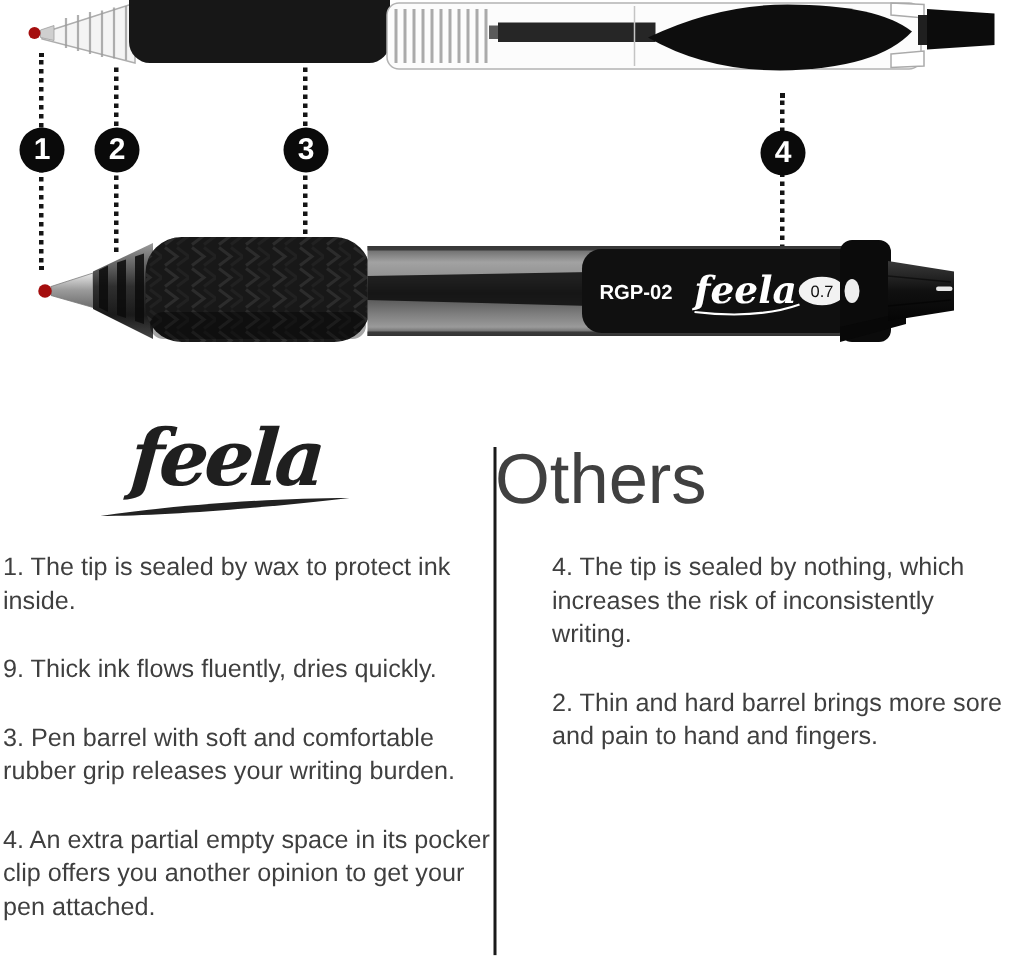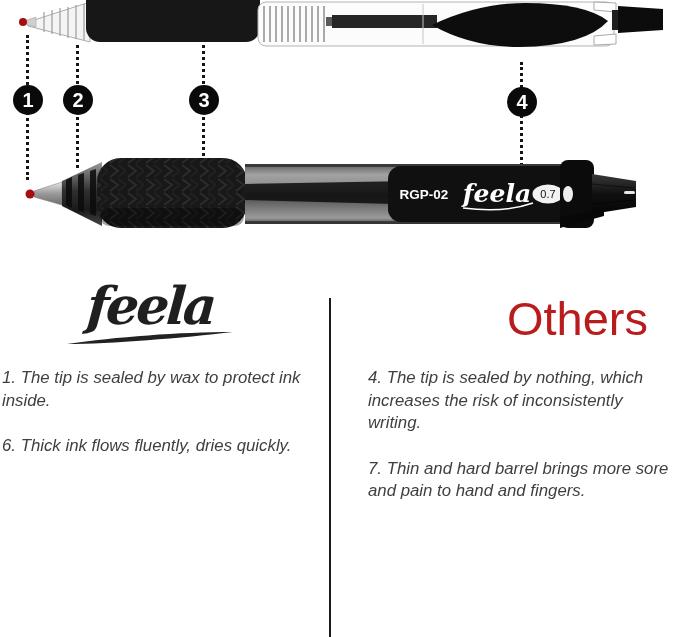--- a/index.html
+++ b/index.html
@@ -31,26 +31,26 @@
   .brand-logo-block {
     position:absolute; left:58px; top:280px; width:184px; text-align:center;
     color:#1f1f1f;
   }
   .feela-script {
     font-family:"DejaVu Serif", serif; font-style:italic; font-weight:bold;
     font-size:52px; letter-spacing:-3px; line-height:1; display:inline-block;
     transform:skewX(-4deg);
   }
   .others-heading {
-    position:absolute; left:330px; top:293px; width:318px; text-align:right;
-    font-size:47px; font-weight:normal; color:#b91c1c; margin:0; line-height:1.1;
+    position:absolute; left:330px; top:293px; width:318px; text-align:left;
+    font-size:47px; font-weight:normal; color:#404040; margin:0; line-height:1.1;
     font-family:"Liberation Sans", sans-serif;
   }
   .col-list { position:absolute; top:367px; color:#3f3f3f; font-size:16.8px; line-height:1.34; }
-  .col-list p { margin:0 0 23px 0;font-style:italic; }
+  .col-list p { margin:0 0 23px 0; }
   .col-left  { left:2px;  width:334px; }
   .col-right { left:368px; width:308px; }
 </style>
 </head>
 <body>
 
 <div class="stage">
 
   <svg width="679" height="78" viewBox="0 0 679 78" style="position:absolute; left:0; top:0;">
 
@@ -189,21 +189,23 @@
     <span class="feela-script">feela</span>
     <svg width="170" height="16" viewBox="0 0 170 16" style="margin:-2px auto 0; display:block;">
       <path d="M2,14 C 50,7 115,2 168,2 C 118,8 45,14 2,14 Z" fill="#222222"></path>
     </svg>
   </div>
 
   <h2 class="others-heading">Others</h2>
 
   <div class="col-list col-left">
     <p>1. The tip is sealed by wax to protect ink inside.</p>
-    <p>6. Thick ink flows fluently, dries quickly.</p>
+    <p>9. Thick ink flows fluently, dries quickly.</p>
+    <p>3. Pen barrel with soft and comfortable rubber grip releases your writing burden.</p>
+    <p>4. An extra partial empty space in its pocker clip offers you another opinion to get your pen attached.</p>
   </div>
 
   <div class="col-list col-right">
     <p>4. The tip is sealed by nothing, which increases the risk of inconsistently writing.</p>
-    <p>7. Thin and hard barrel brings more sore and pain to hand and fingers.</p>
+    <p>2. Thin and hard barrel brings more sore and pain to hand and fingers.</p>
   </div>
 
 </div>
 
 </body></html>

